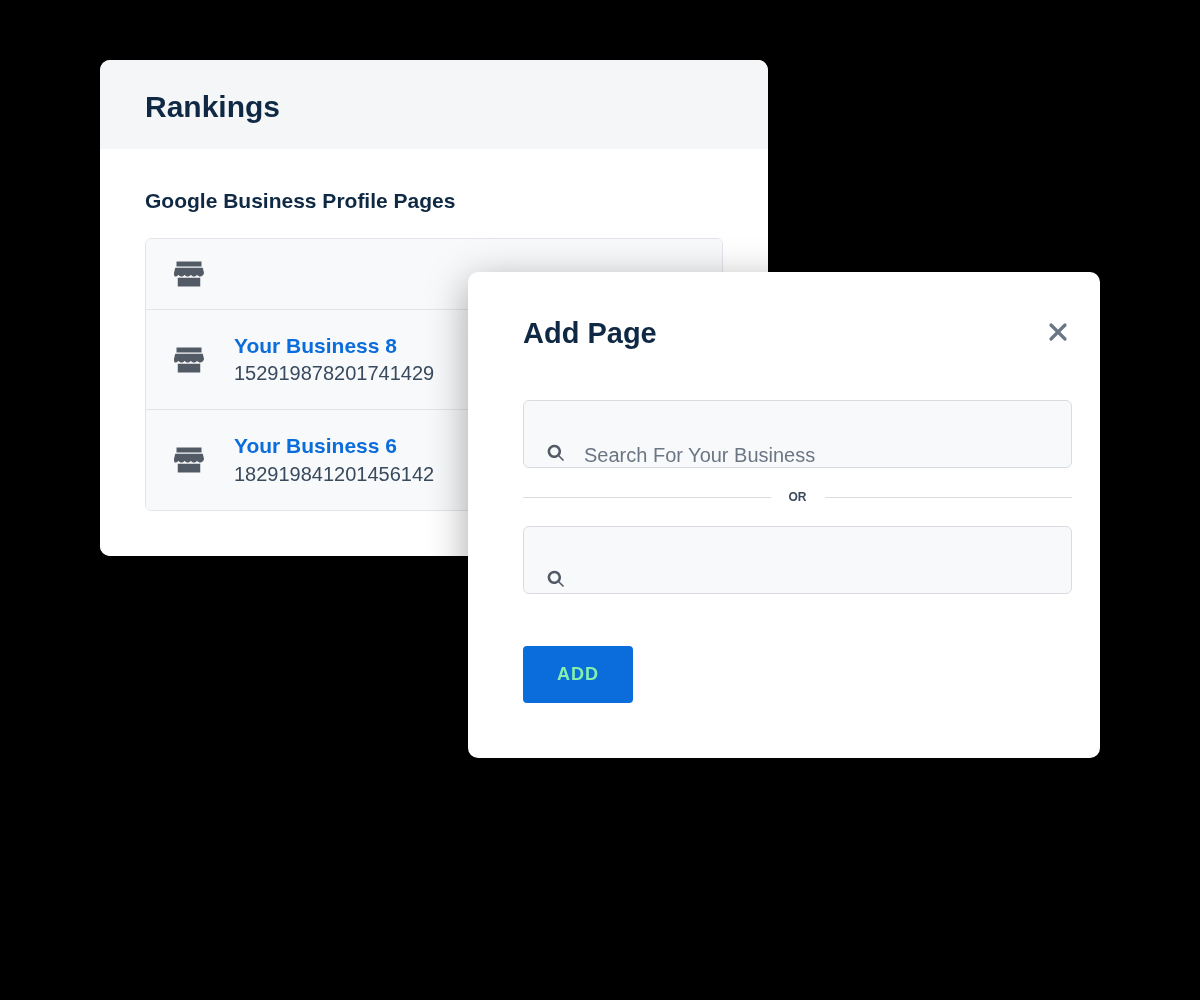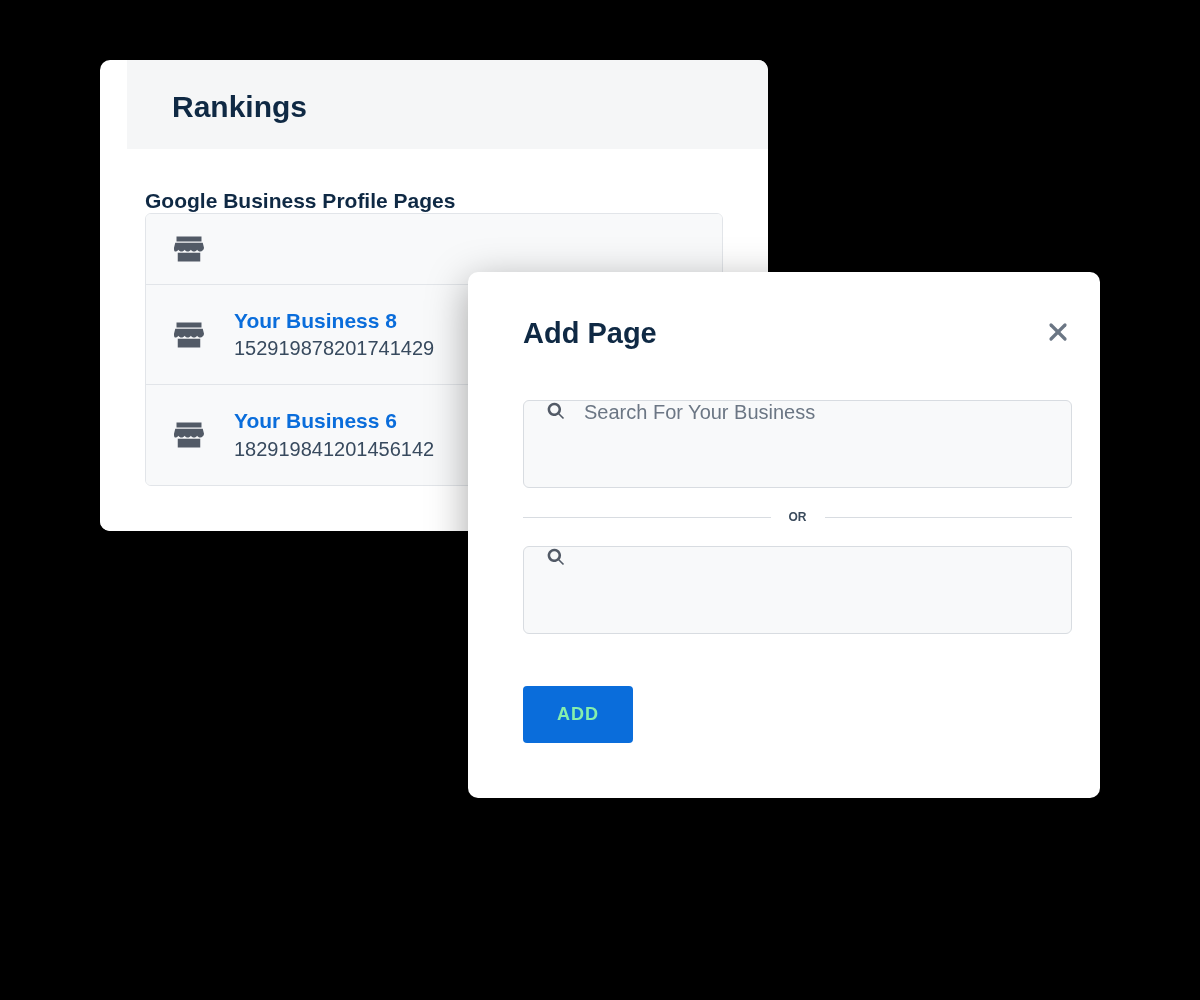--- a/index.html
+++ b/index.html
@@ -21,35 +21,35 @@
       left: 100px;
       width: 668px;
       background: #fff;
       border-radius: 10px;
       box-shadow: 0 8px 30px rgba(0,0,0,0.25);
       overflow: hidden;
     }
     .rankings-header {
       background: #f5f6f7;
       padding: 30px 45px 25px 45px;
-      margin-left: 27px;
     }
     .rankings-title {
       font-size: 30px;
       font-weight: 700;
       color: #0f2944;
     }
     .rankings-body {
       padding: 40px 45px 45px 45px;
       background: #fff;
     }
     .section-title {
       font-size: 21px;
       font-weight: 700;
       color: #0f2944;
+      margin-bottom: 25px;
     }
     .business-list {
       border: 1px solid #e2e5e9;
       border-radius: 6px;
       overflow: hidden;
     }
     .business-item {
       display: flex;
       align-items: center;
       padding: 22px 28px;
@@ -109,23 +109,23 @@
       display: flex;
       align-items: center;
       justify-content: center;
     }
     .input-group {
       position: relative;
       border: 1px solid #d8dce1;
       border-radius: 6px;
       background: #f8f9fa;
       display: flex;
-      align-items: flex-start;
+      align-items: flex-end;
       padding: 0 22px;
-      height: 88px;
+      height: 68px;
     }
     .input-icon {
       color: #525a66;
       margin-right: 18px;
       flex-shrink: 0;
     }
     .input-field {
       border: none;
       background: transparent;
       font-size: 20px;

